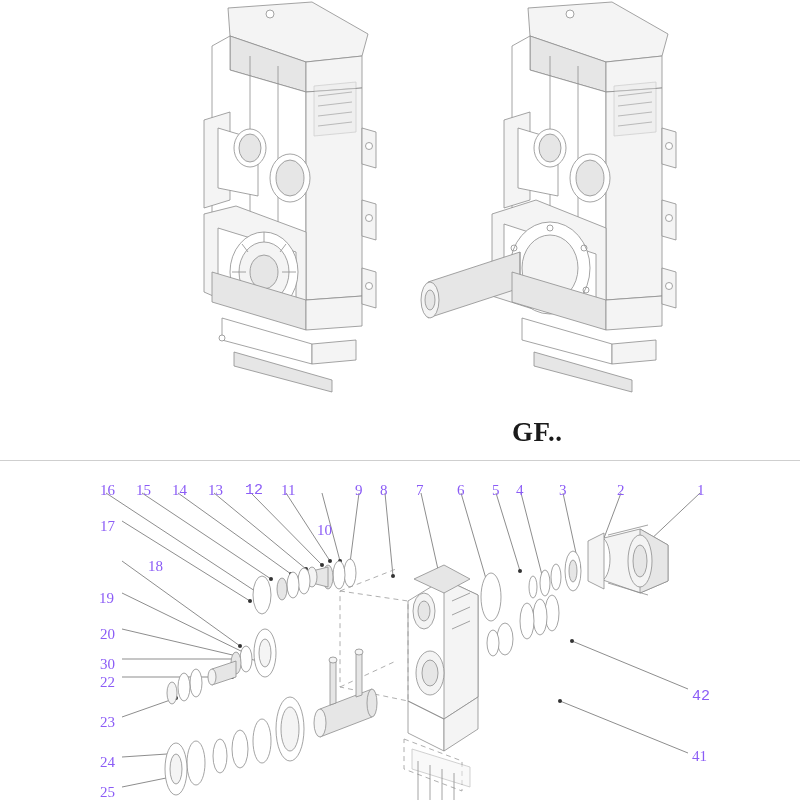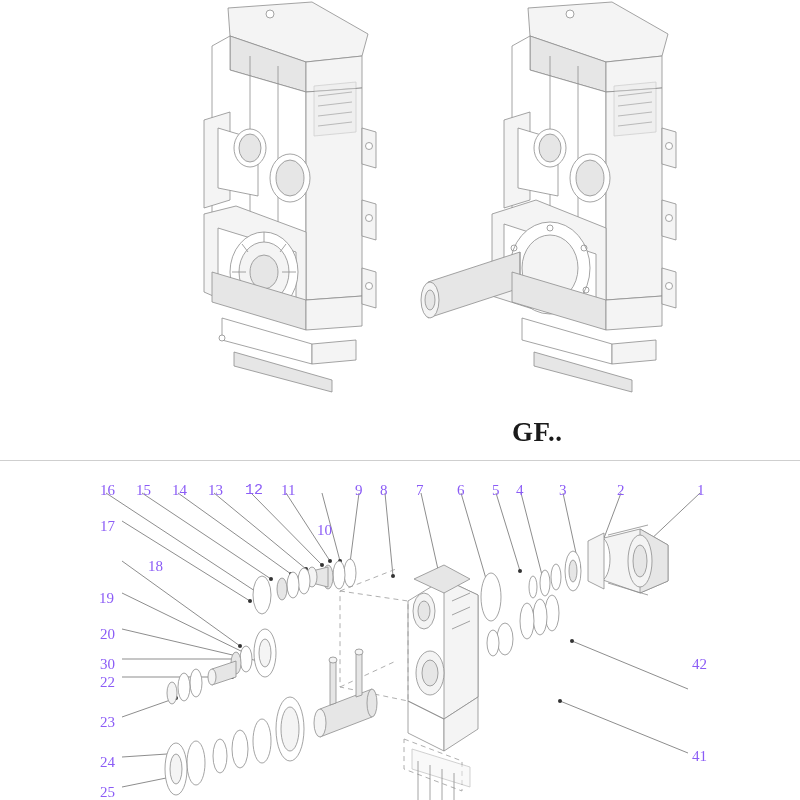--- a/index.html
+++ b/index.html
@@ -395,16 +395,16 @@
   <div class="callout-num" style="left:100px; top:518px;">17</div>
   <div class="callout-num" style="left:100px; top:558px;margin-left:48px;">18</div>
   <div class="callout-num" style="left:99px; top:590px;">19</div>
   <div class="callout-num" style="left:100px; top:626px;">20</div>
   <div class="callout-num" style="left:100px; top:656px;">30</div>
   <div class="callout-num" style="left:100px; top:674px;">22</div>
   <div class="callout-num" style="left:100px; top:714px;">23</div>
   <div class="callout-num" style="left:100px; top:754px;">24</div>
   <div class="callout-num" style="left:100px; top:784px;">25</div>
 
-  <div class="callout-num" style="left:692px; top:656px;">42</div>
+  <div class="callout-num" style="left:692px; top:688px;font-family:Liberation Mono, monospace;">42</div>
   <div class="callout-num" style="left:692px; top:748px;">41</div>
 
 </div>
 
 </body></html>

